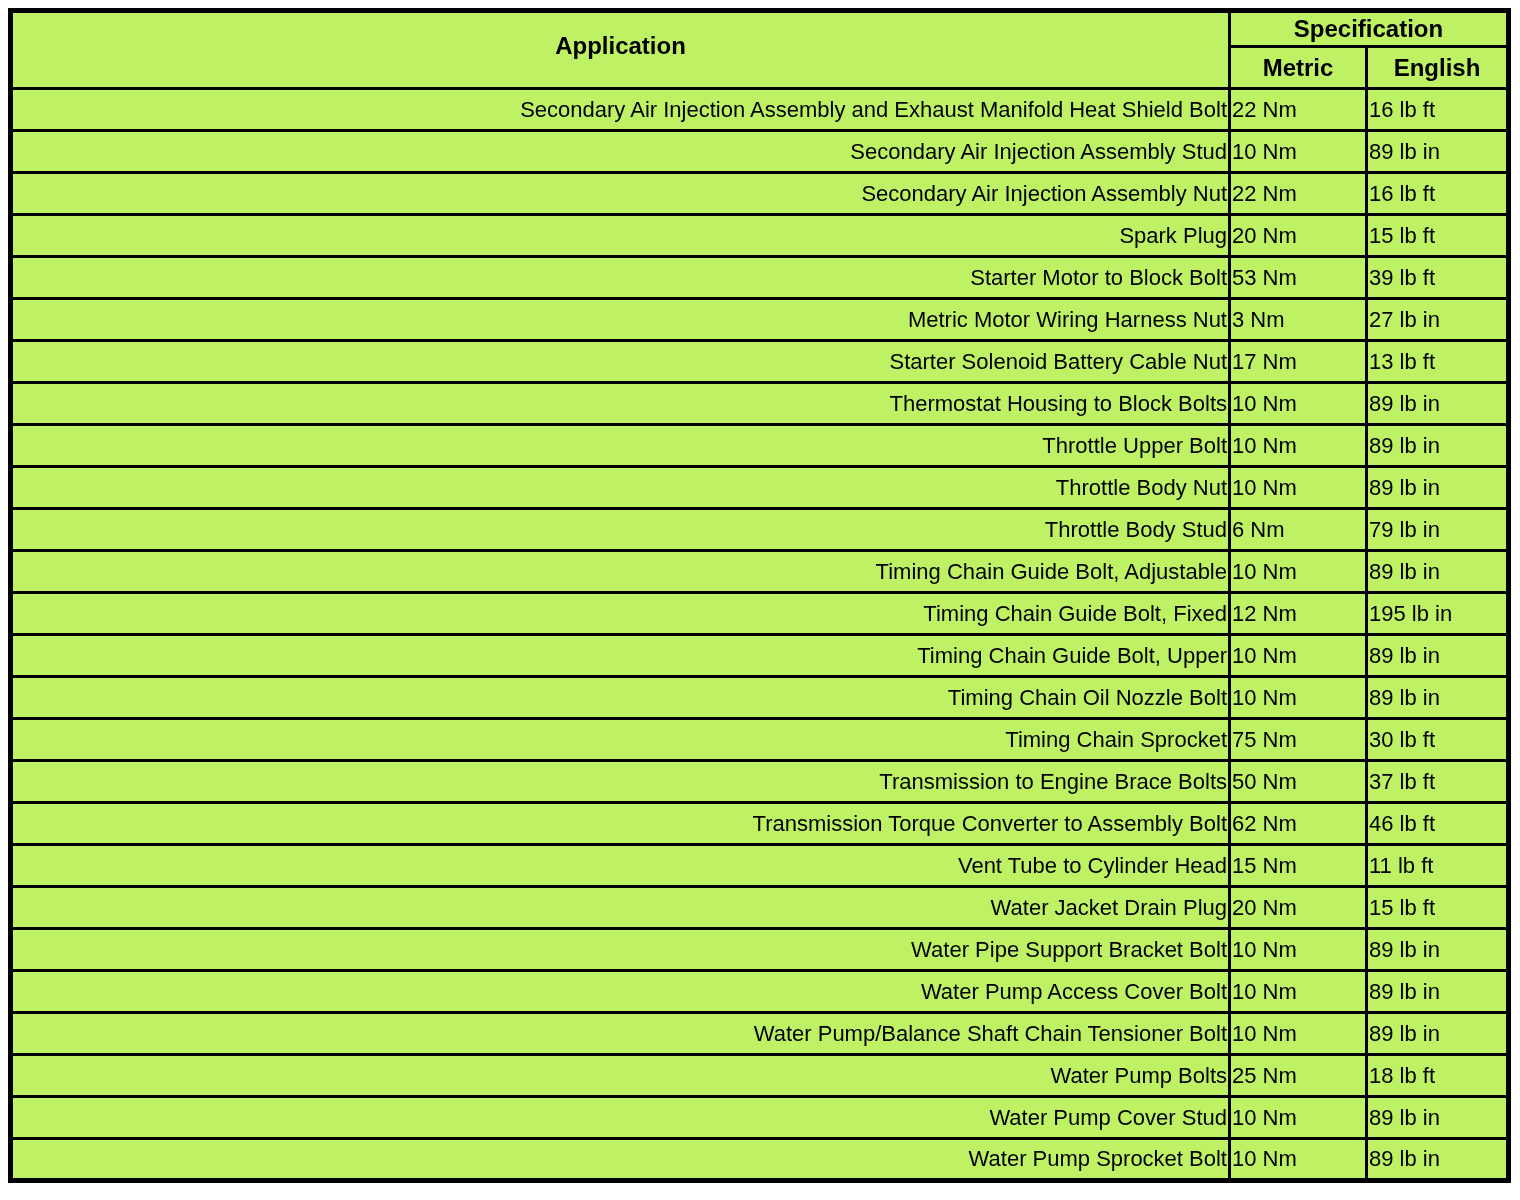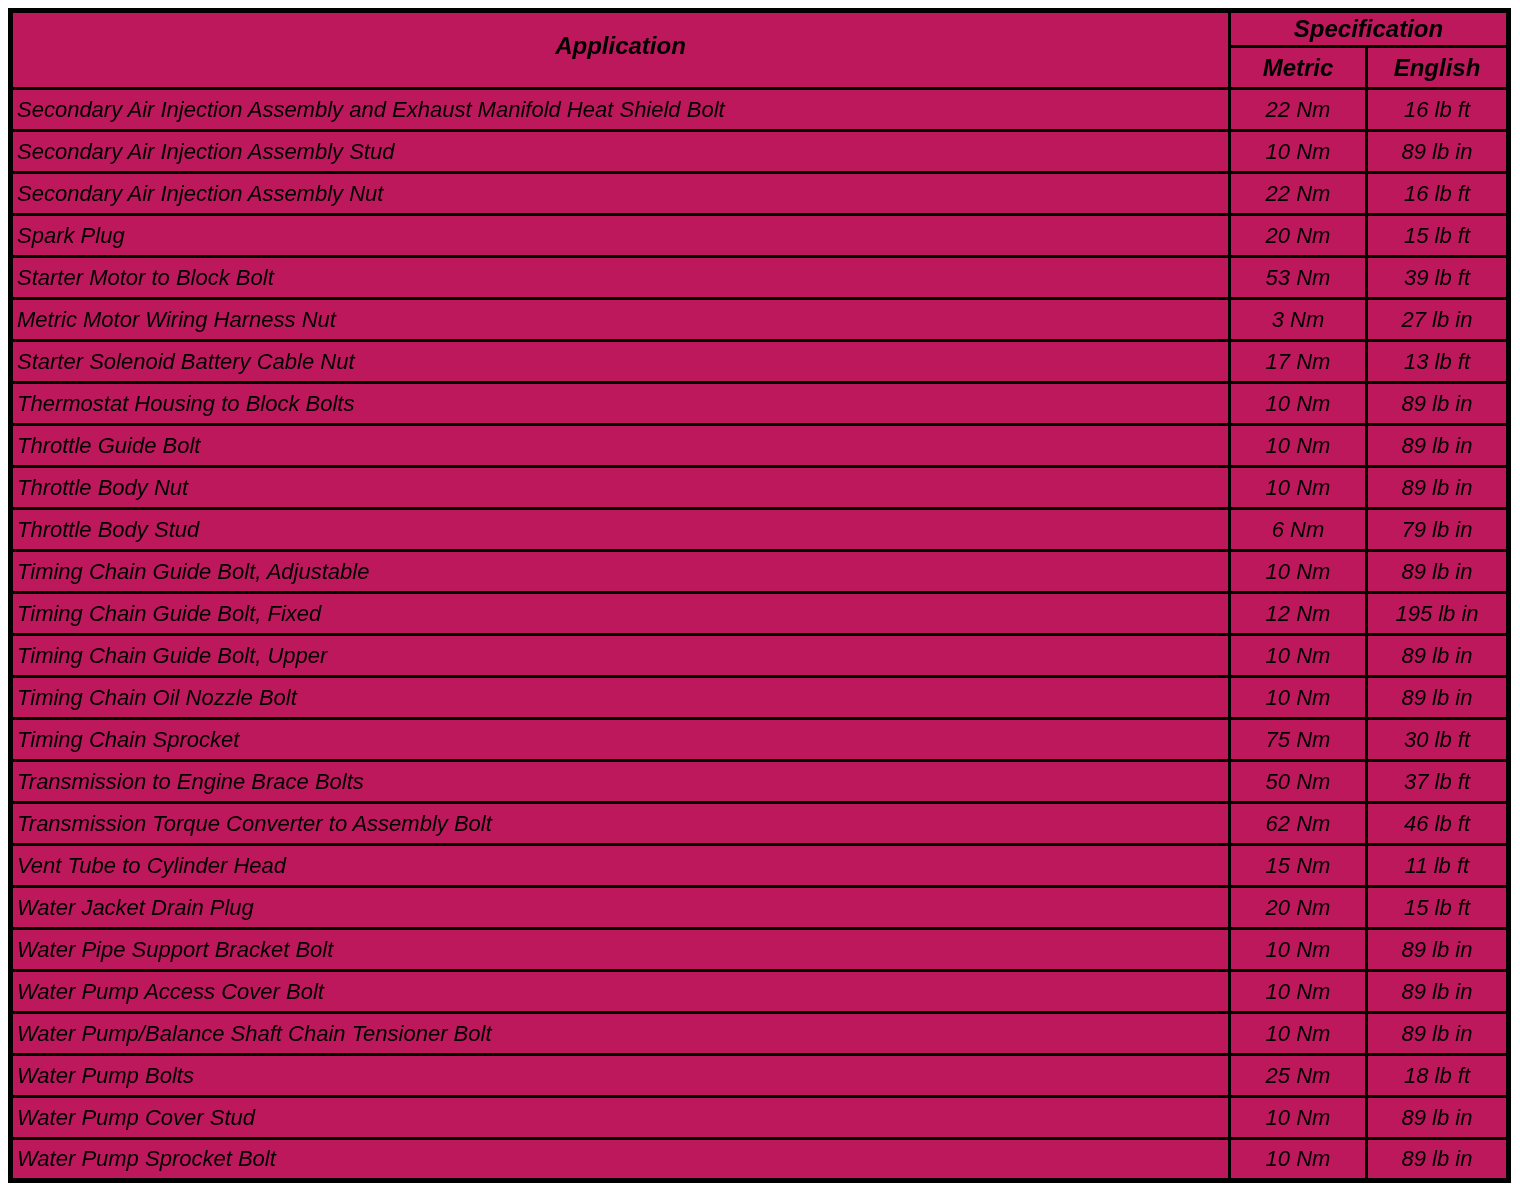--- a/index.html
+++ b/index.html
@@ -15,22 +15,21 @@
     position: relative;
   }
   table.torque-table {
     position: absolute;
     left: 8px;
     top: 8px;
     width: 1498px;
     border-collapse: collapse;
     table-layout: fixed;
     border: 5px solid #000000;
-    background: #be185d;
-    font-style: italic;
+    background: #bef264;
   }
   .torque-table th, .torque-table td {
     border: 3px solid #000000;
     overflow: hidden;
     white-space: nowrap;
   }
   
   .torque-table thead th {
     font-weight: bold;
     font-size: 24px;
@@ -43,25 +42,25 @@
   }
   tr.head-row-1 { height: 36px; }
   tr.head-row-2 { height: 42px; }
   
   .torque-table tbody tr { height: 42px; }
   .torque-table tbody td {
     font-size: 22px;
     vertical-align: middle;
   }
   td.app-cell {
+    text-align: right;
+    padding-left: 4px;
+  }
+  td.num-cell {
     text-align: left;
-    padding-left: 4px;
-  }
-  td.num-cell {
-    text-align: center;
   }
 </style>
 </head>
 <body>
 
 <table class="torque-table">
   <colgroup>
     <col style="width:1219px">
     <col style="width:137px">
     <col style="width:142px">
@@ -119,21 +118,21 @@
     <td class="num-cell">13 lb ft</td>
   </tr>
 
   <tr>
     <td class="app-cell">Thermostat Housing to Block Bolts</td>
     <td class="num-cell">10 Nm</td>
     <td class="num-cell">89 lb in</td>
   </tr>
 
   <tr>
-    <td class="app-cell">Throttle Guide Bolt</td>
+    <td class="app-cell">Throttle Upper Bolt</td>
     <td class="num-cell">10 Nm</td>
     <td class="num-cell">89 lb in</td>
   </tr>
 
   <tr>
     <td class="app-cell">Throttle Body Nut</td>
     <td class="num-cell">10 Nm</td>
     <td class="num-cell">89 lb in</td>
   </tr>
 

